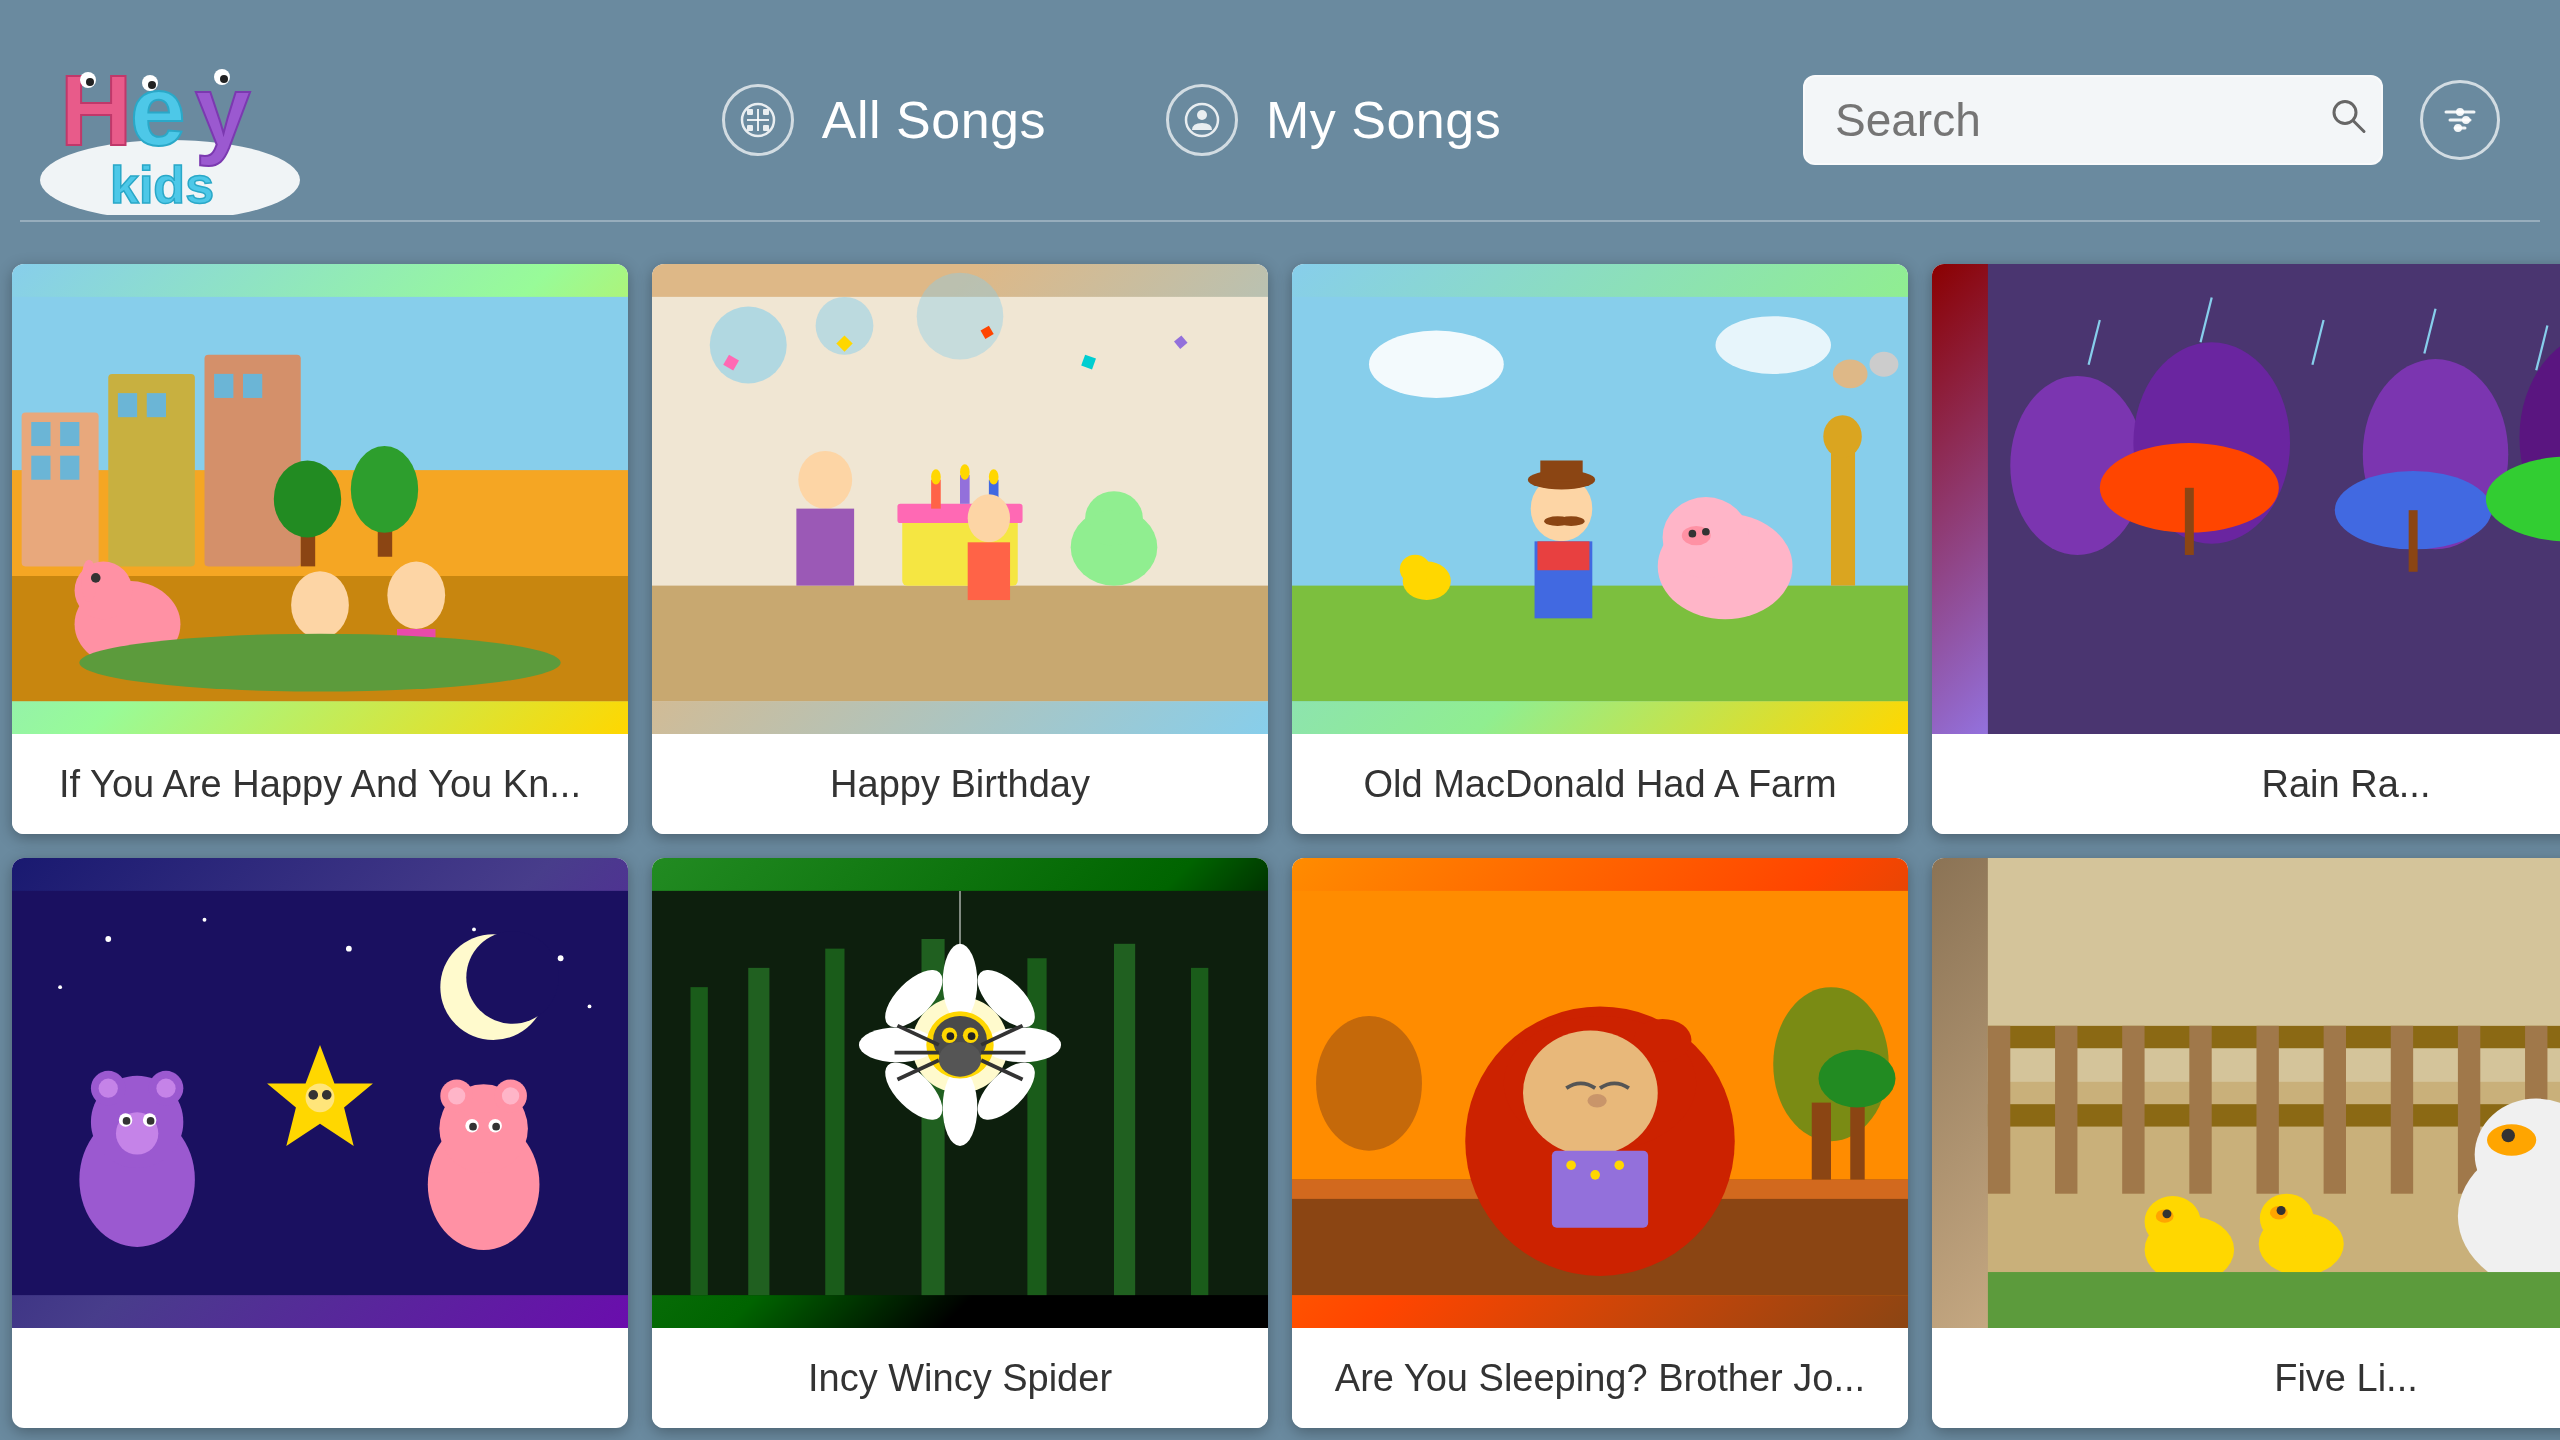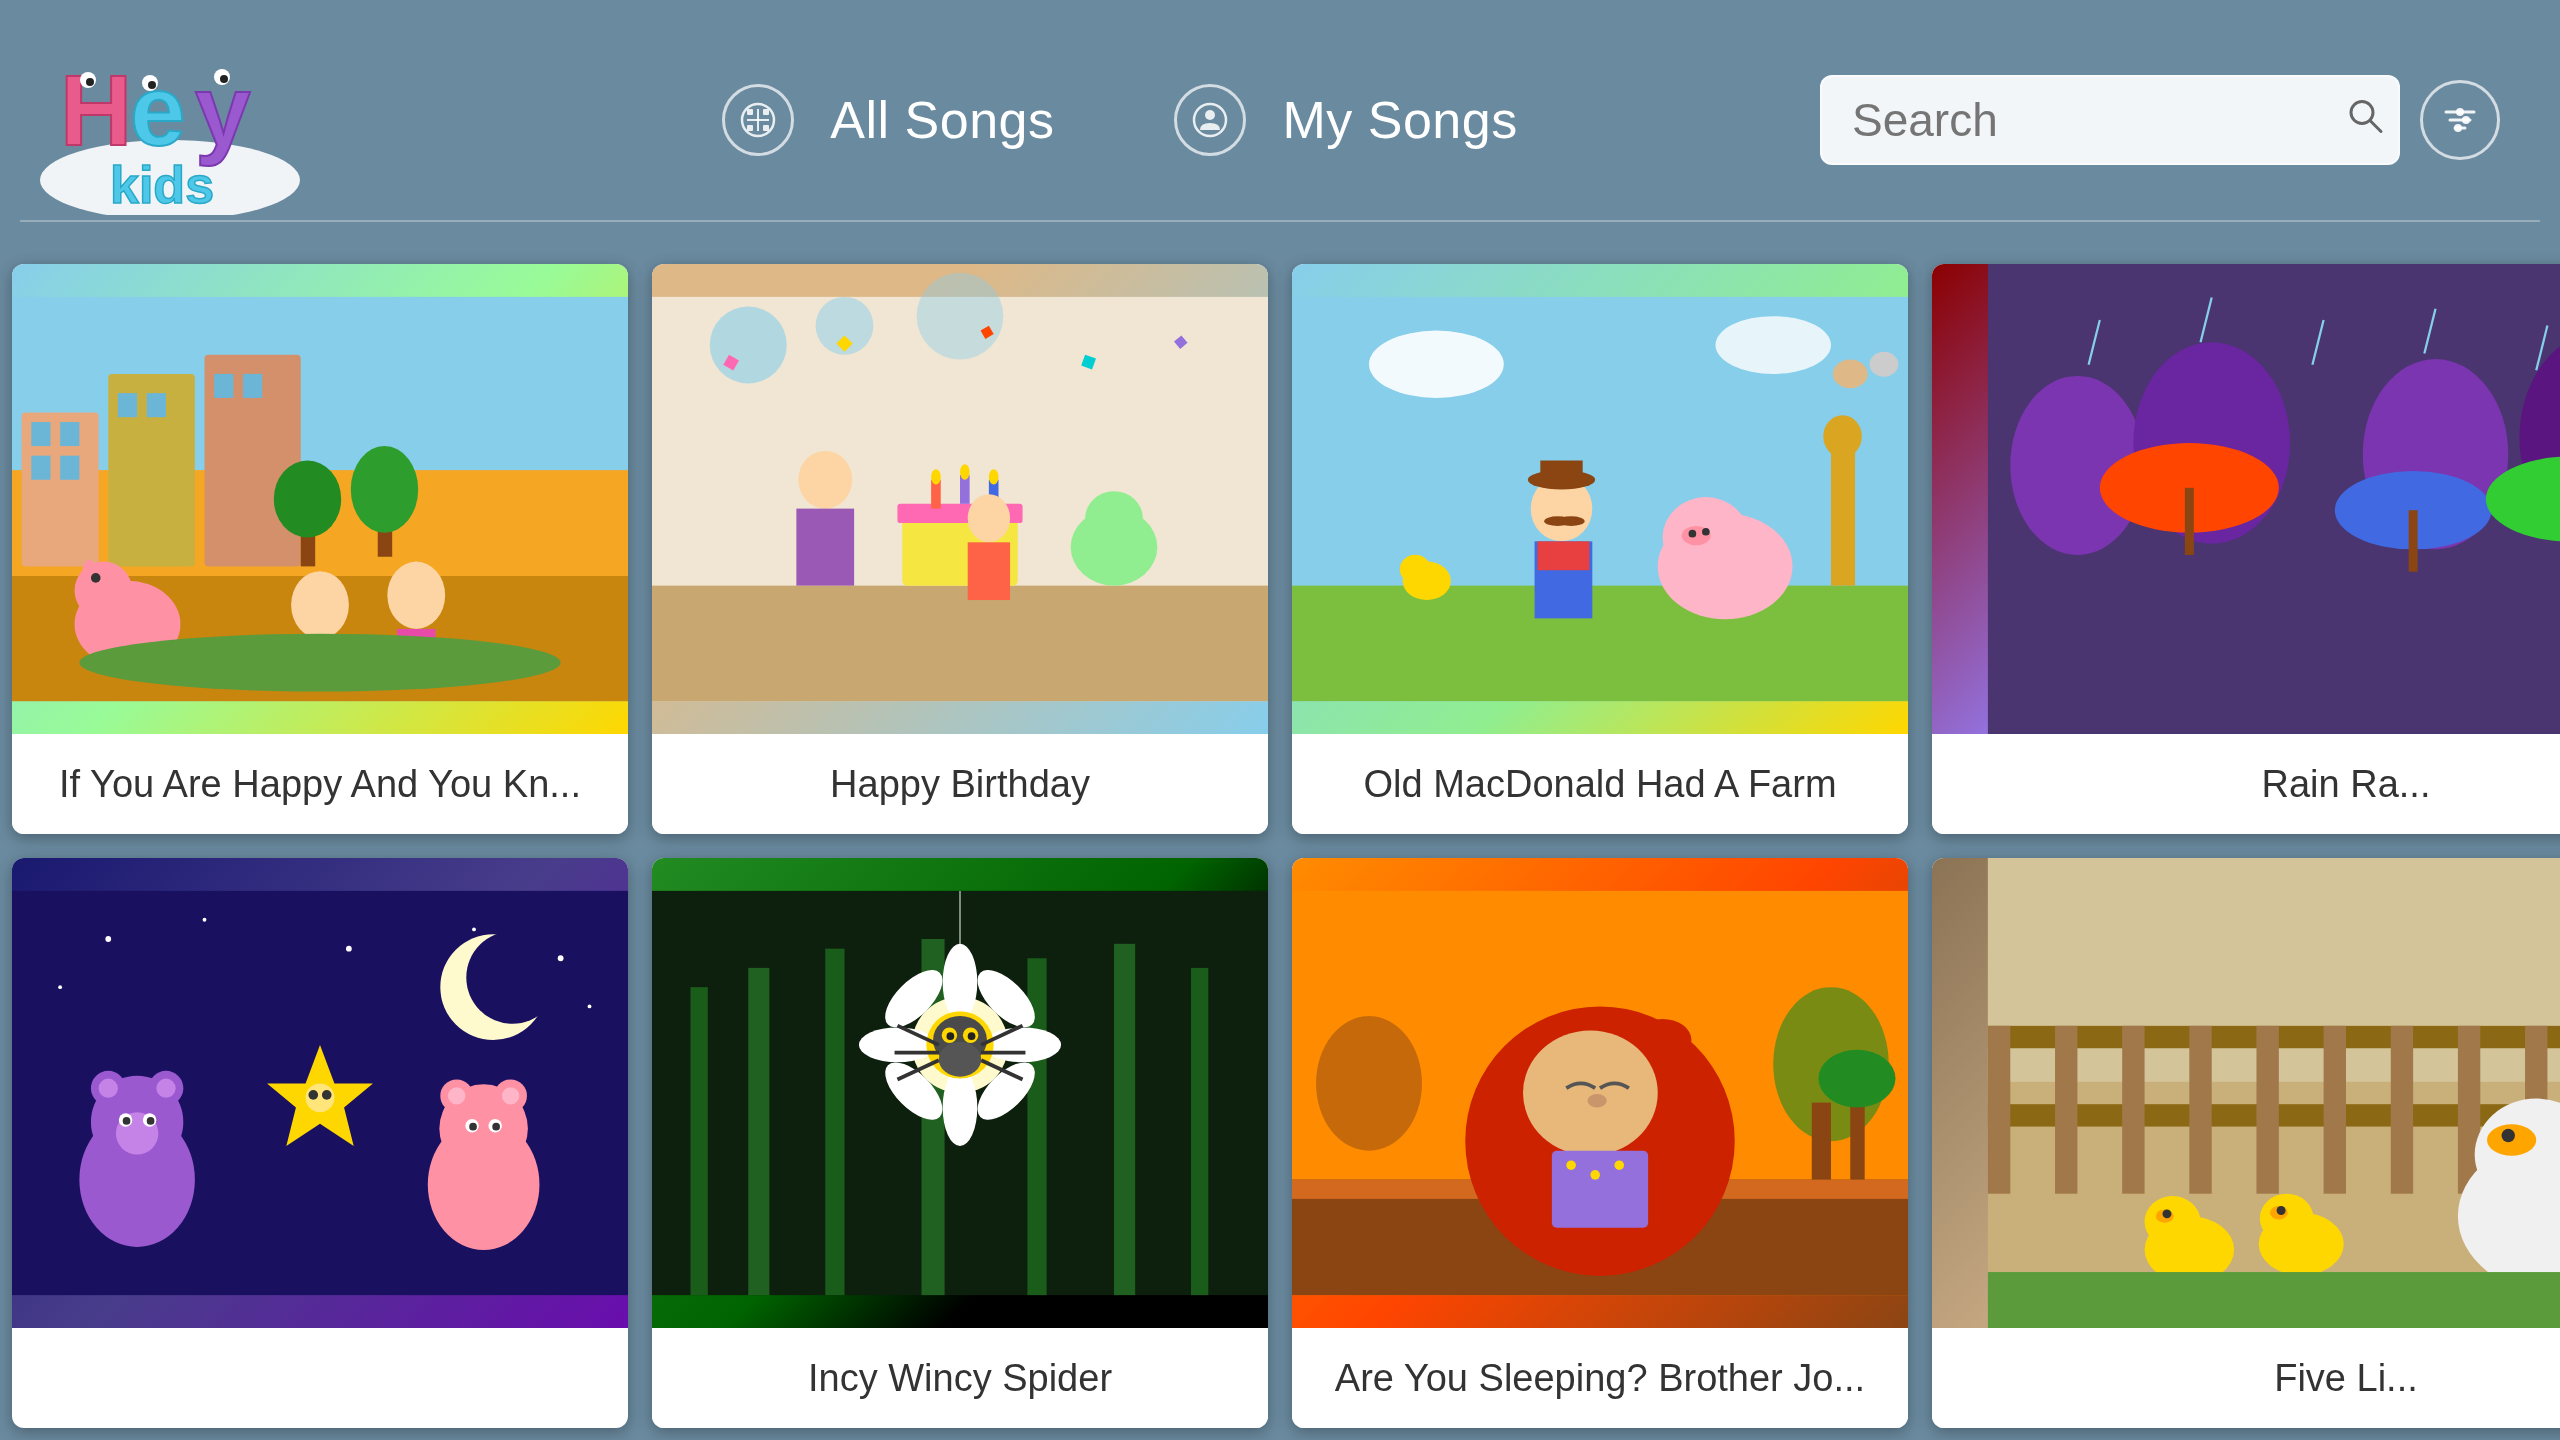--- a/index.html
+++ b/index.html
@@ -40,21 +40,21 @@
       align-items: center;
       gap: 120px;
       flex: 1;
       justify-content: center;
       padding-left: 100px;
     }
 
     .nav-item {
       display: flex;
       align-items: center;
-      gap: 36px;
+      gap: 28px;
       cursor: pointer;
     }
 
     .nav-icon-circle {
       width: 72px;
       height: 72px;
       border-radius: 50%;
       border: 3px solid rgba(255,255,255,0.7);
       display: flex;
       align-items: center;
@@ -66,21 +66,21 @@
     .nav-label {
       font-size: 52px;
       color: #ffffff;
       font-weight: 400;
       letter-spacing: 0.5px;
     }
 
     #search-area {
       display: flex;
       align-items: center;
-      gap: 20px;
+      gap: 37px;
     }
 
     #search-input-wrapper {
       position: relative;
       width: 580px;
       height: 90px;
     }
 
     #search-input {
       width: 100%;

